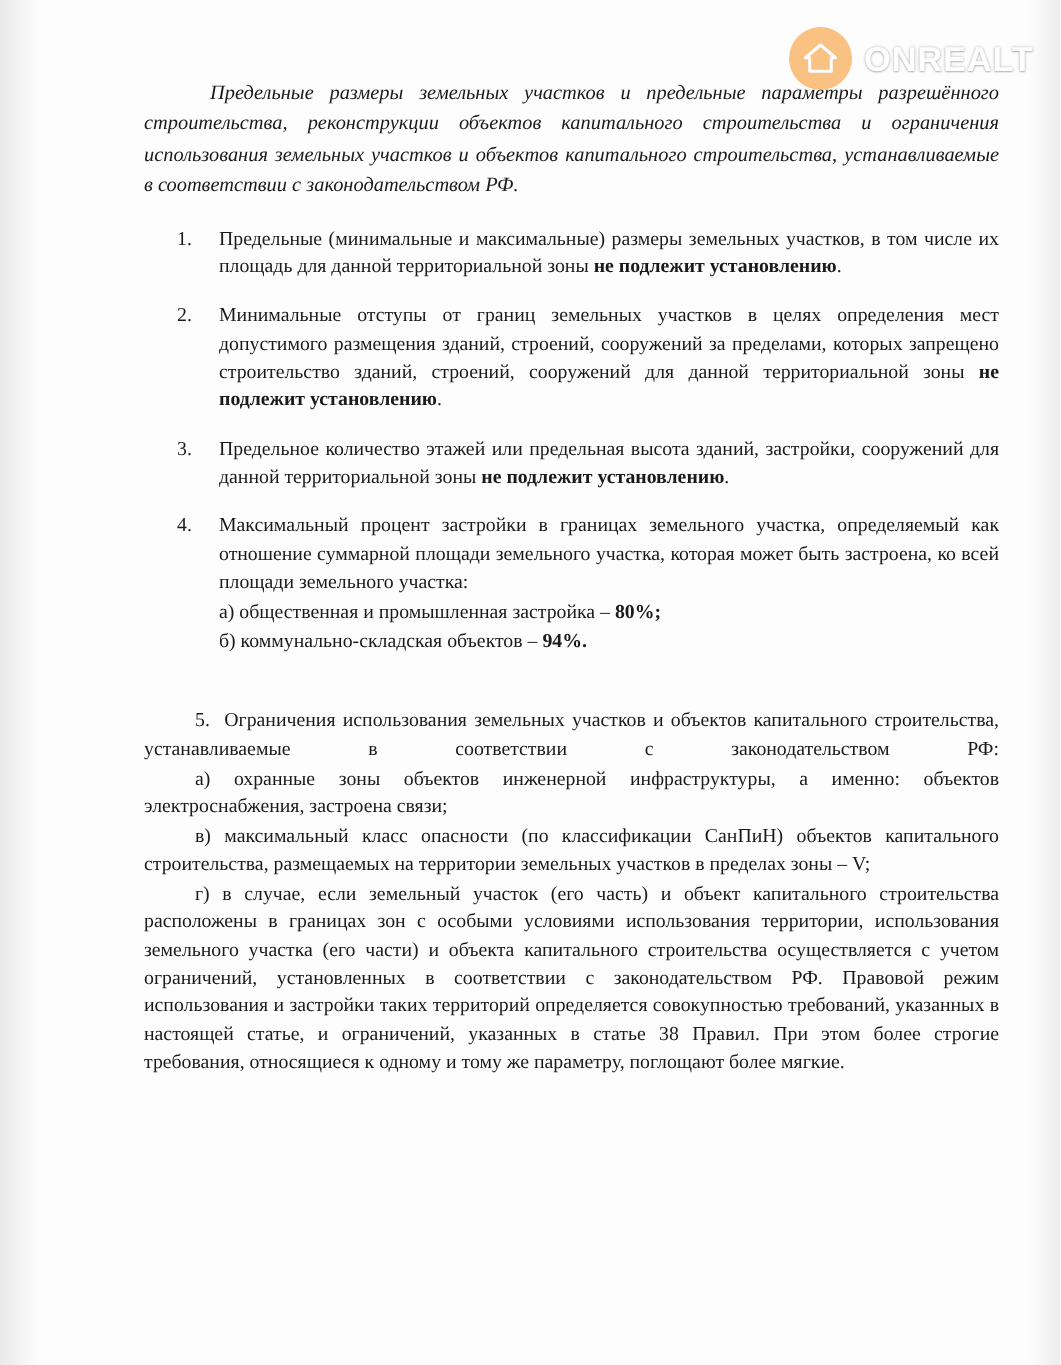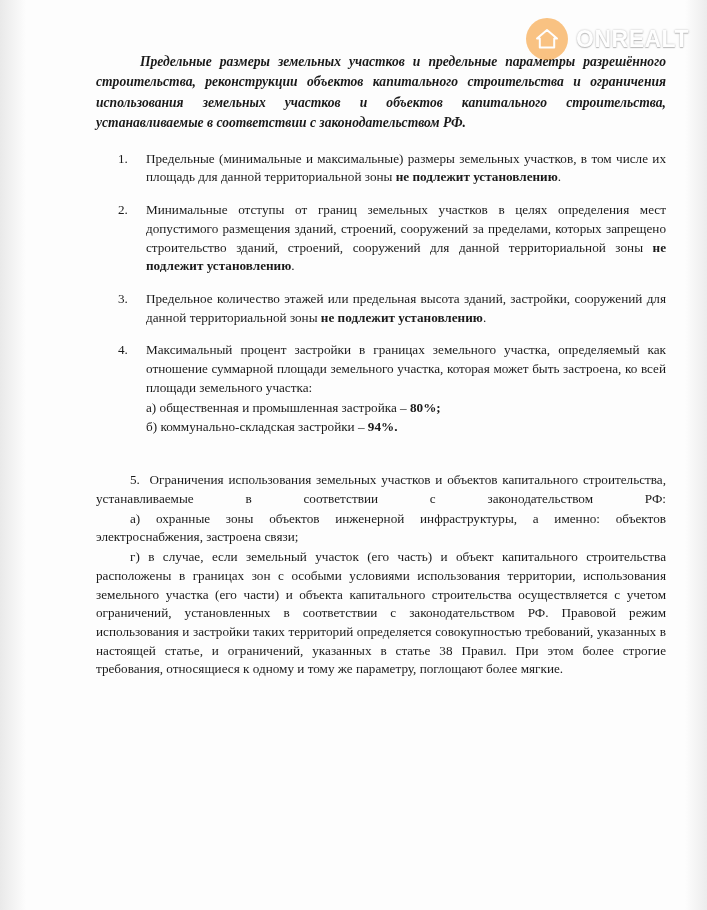--- a/index.html
+++ b/index.html
@@ -74,21 +74,21 @@
   .content {
     position: absolute;
     left: 96px;
     top: 52px;
     width: 570px;
     font-size: 13.2px;
     line-height: 1.42;
     text-align: justify;
   }
   .doc-title {
-    font-weight: bold;
+    font-weight: normal;
     font-style: italic;
     font-size: 13.6px;
     line-height: 1.5;
     text-align: justify;
     text-indent: 44px;
     margin: 0 0 16px 0;
   }
   ol.main-list {
     list-style: none;
     margin: 0;
@@ -166,24 +166,25 @@
 
       <li>
         <span class="num">3.</span>
         <span>Предельное количество этажей или предельная высота зданий, застройки, сооружений для данной территориальной зоны </span><span class="bold">не подлежит установлению</span><span>.</span>
       </li>
 
       <li>
         <span class="num">4.</span>
         <span>Максимальный процент застройки в границах земельного участка, определяемый как отношение суммарной площади земельного участка, которая может быть застроена, ко всей площади земельного участка:</span>
         <span class="sub-line"><span>а) общественная и промышленная застройка – </span><span class="bold">80%;</span></span>
-        <span class="sub-line"><span>б) коммунально-складская застройки – </span><span class="bold">94%.</span></span>
+        <span class="sub-line"><span>б) коммунально-складская объектов – </span><span class="bold">94%.</span></span>
       </li>
     </ol>
 
     <div class="item-5">
       <span class="lead spread"><span>5.</span>&nbsp;&nbsp;<span>Ограничения использования земельных участков и объектов капитального строительства, устанавливаемые в соответствии с законодательством РФ:</span></span>
       <span class="p">а) охранные зоны объектов инженерной инфраструктуры, а именно: объектов электроснабжения, застроена связи;</span>
+      <span class="p">в) максимальный класс опасности (по классификации СанПиН) объектов капитального строительства, размещаемых на территории земельных участков в пределах зоны – V;</span>
       <span class="p">г) в случае, если земельный участок (его часть) и объект капитального строительства расположены в границах зон с особыми условиями использования территории, использования земельного участка (его части) и объекта капитального строительства осуществляется с учетом ограничений, установленных в соответствии с законодательством РФ. Правовой режим использования и застройки таких территорий определяется совокупностью требований, указанных в настоящей статье, и ограничений, указанных в статье 38 Правил. При этом более строгие требования, относящиеся к одному и тому же параметру, поглощают более мягкие.</span>
     </div>
 
   </div>
 </div>
 
 </body></html>

